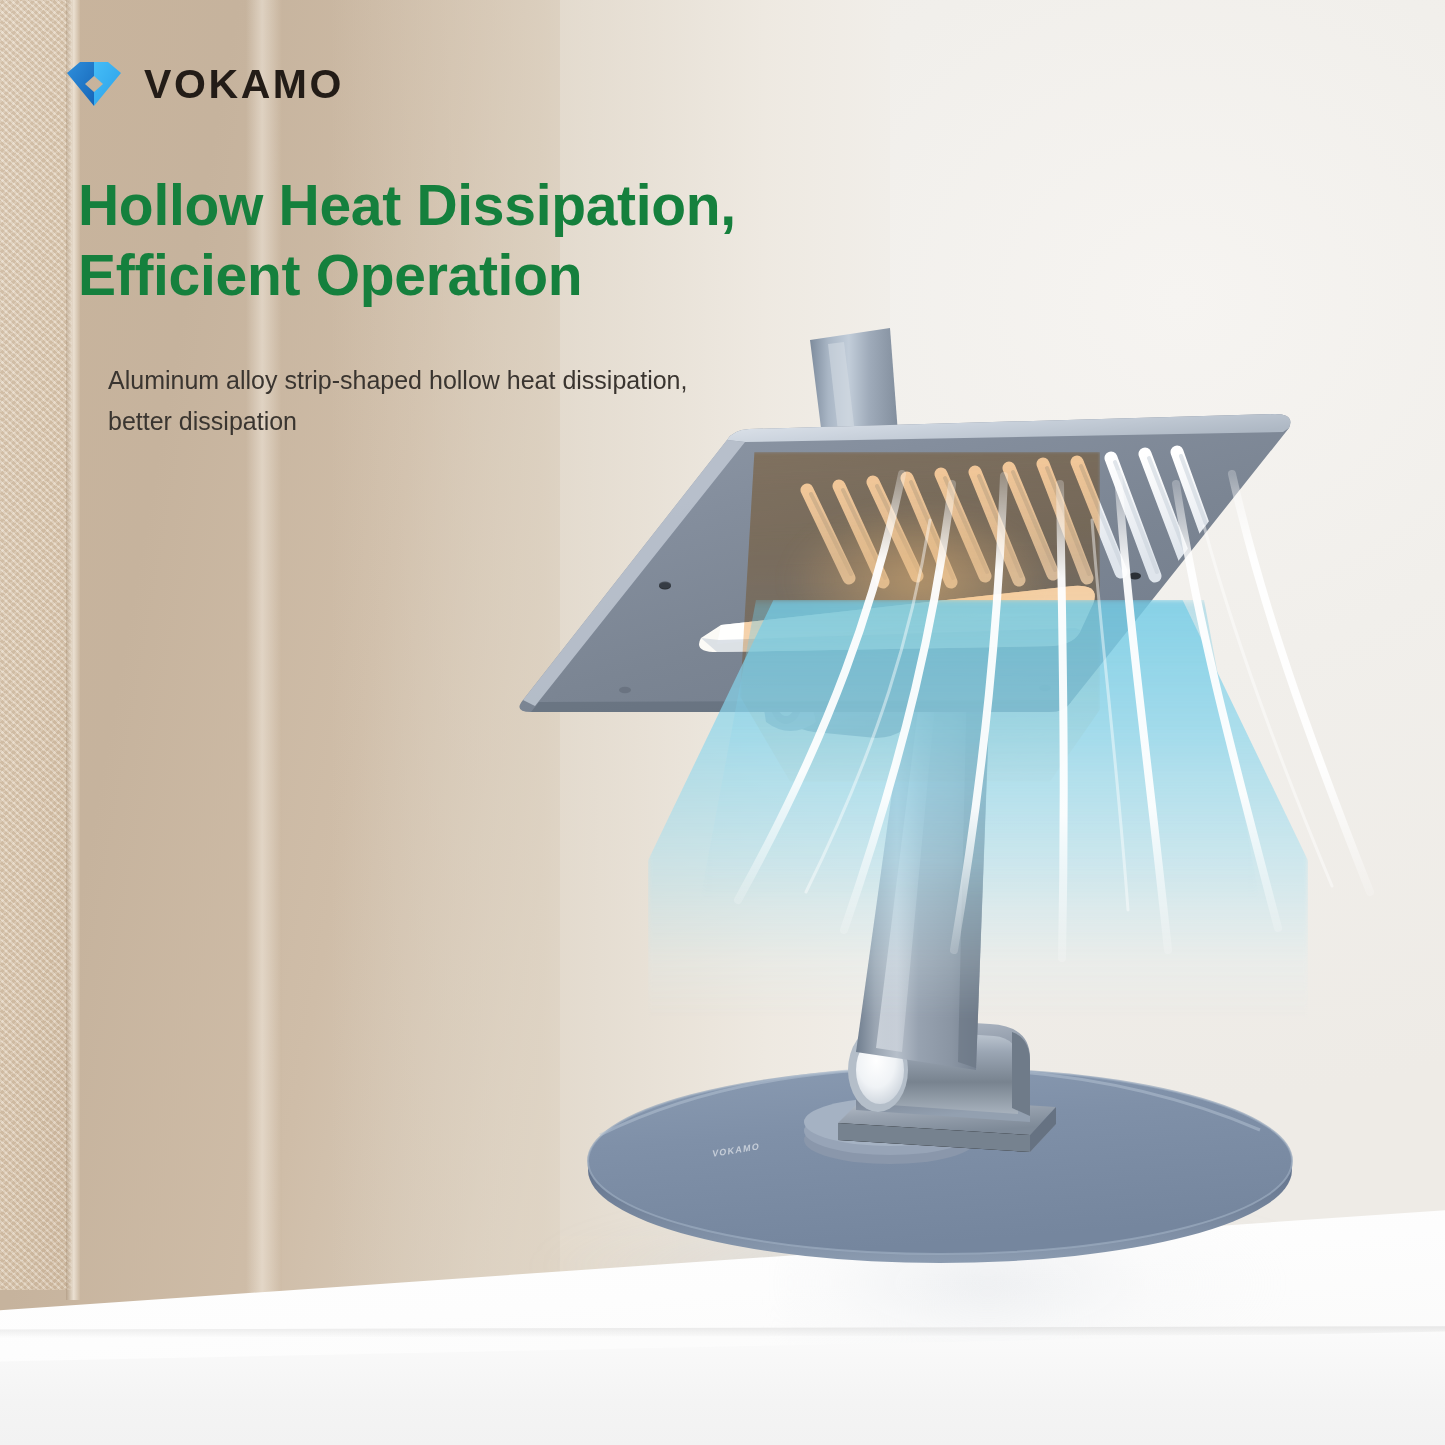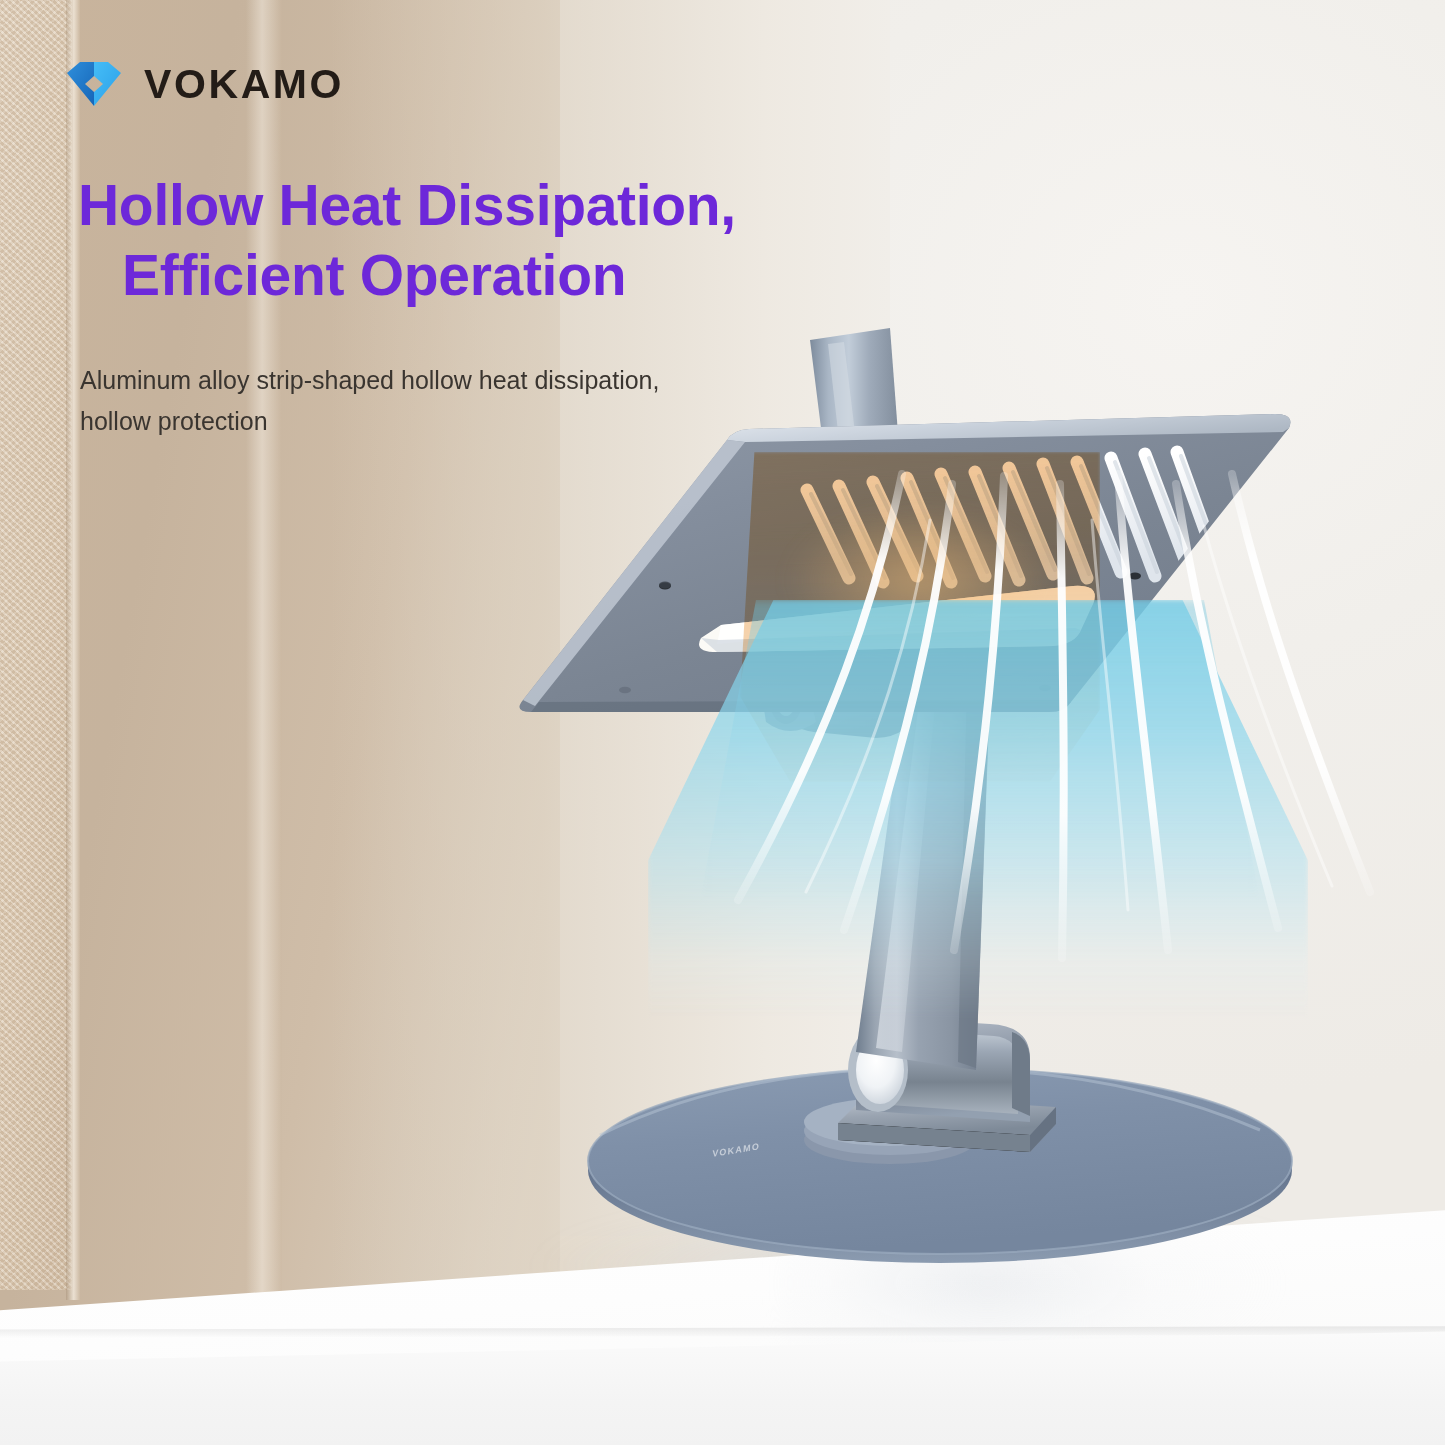--- a/index.html
+++ b/index.html
@@ -96,28 +96,28 @@
   
   .logo-row { position:absolute; left:66px; top:60px; display:flex; align-items:center; gap:22px; }
   .logo-mark { width:56px; height:48px; display:block; }
   .logo-word {
     font-size:41px; font-weight:bold; letter-spacing:2.6px;
     color:#231c17; line-height:1;
   }
   .headline {
     position:absolute; left:78px; top:170px; width:860px;
     font-size:57px; font-weight:bold; line-height:1.23;
-    color:#6d28d9; letter-spacing:-.3px;
-  }
-  .headline .l2 { display:block;padding-left:44px; }
+    color:#15803d; letter-spacing:-.3px;
+  }
+  .headline .l2 { display:block; }
   .subcopy {
     position:absolute; left:80px; top:360px; width:700px;
     font-size:25px; line-height:1.63; color:#3a3530;
   }
-  .subcopy span { display:block; }
+  .subcopy span { display:block;margin-left:28px; }
 
   
   #product { position:absolute; left:0; top:0; width:1445px; height:1445px; }
 
   
   .plate-wrap { position:absolute; left:505px; top:390px; width:820px; height:380px; }
   .plate-svg { position:absolute; left:0; top:0; width:820px; height:380px; overflow:visible; }
 
   
   .heat-zone {
@@ -445,16 +445,16 @@
     <div class="logo-word">VOKAMO</div>
   </div>
 
   <h1 class="headline">
     <span class="l1">Hollow Heat Dissipation,</span>
     <span class="l2">Efficient Operation</span>
   </h1>
 
   <div class="subcopy">
     <span>Aluminum alloy strip-shaped hollow heat dissipation,</span>
-    <span>hollow protection</span>
+    <span>better dissipation</span>
   </div>
 
 </div>
 
 </body></html>

